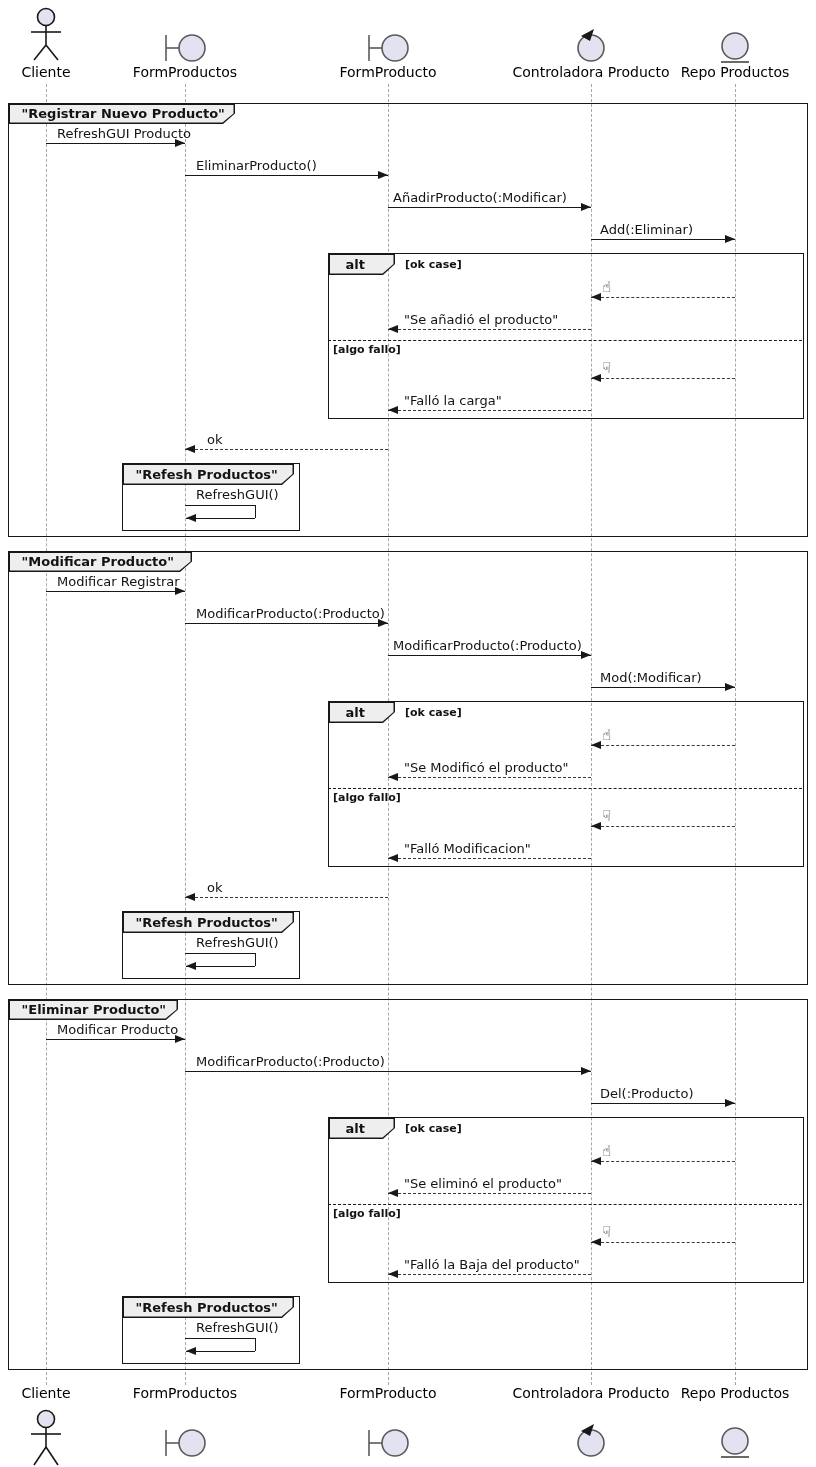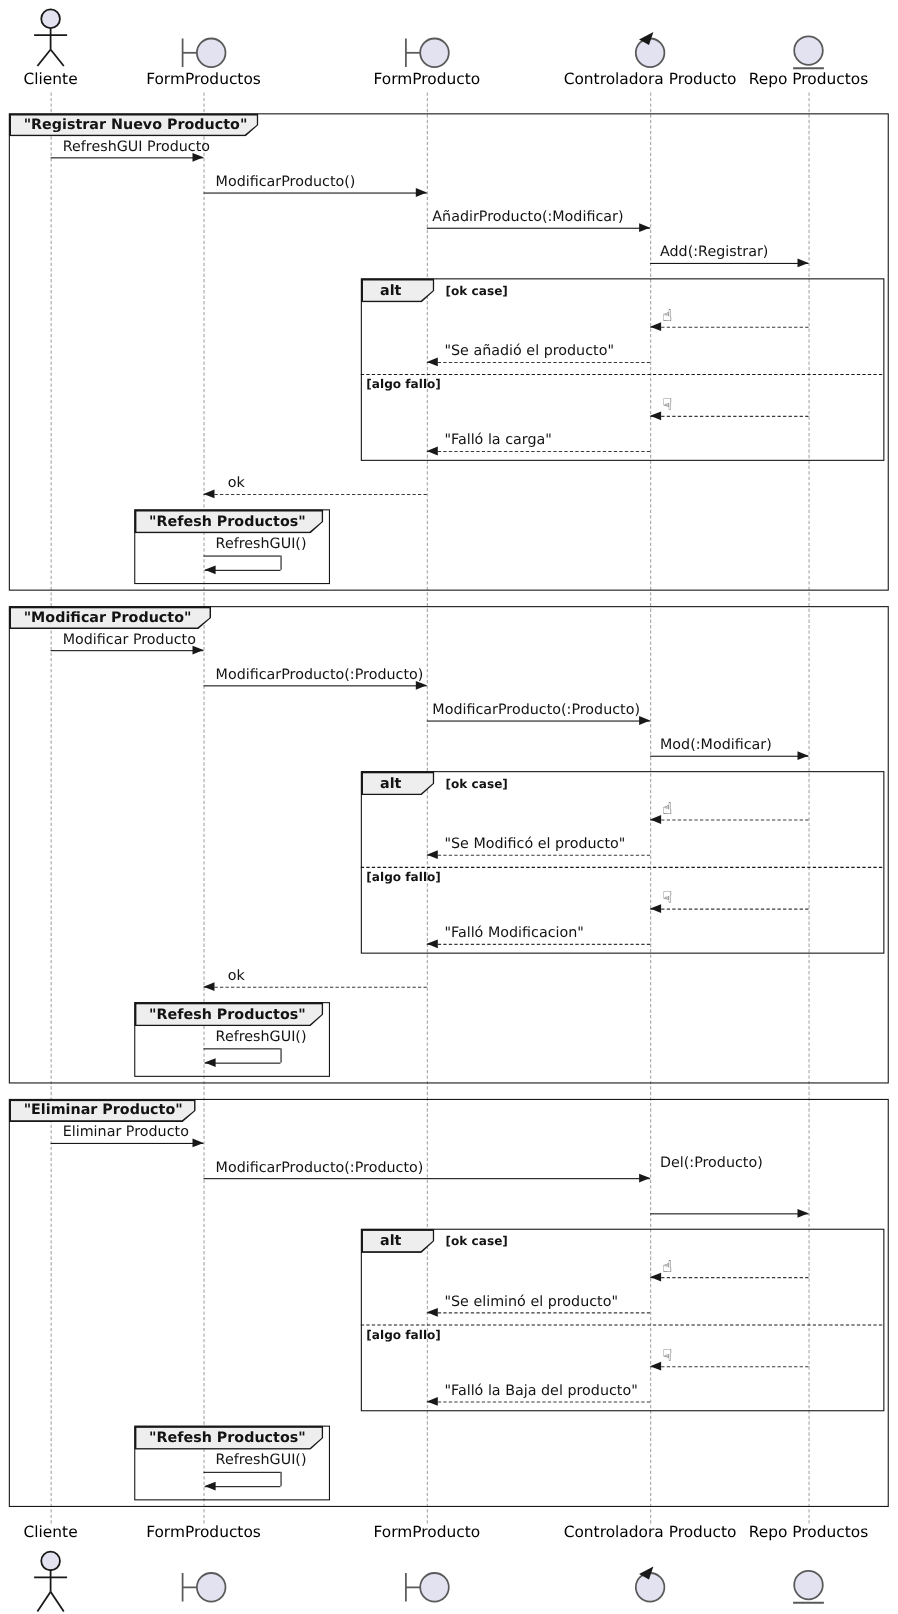--- a/index.html
+++ b/index.html
@@ -74,29 +74,29 @@
 
   <div class="bigframe" style="left:8px;top:103px;width:798px;height:432px"></div>
   <div class="tab" style="left:8px;top:103px;width:227px;height:21px">
     <div class="tin">"Registrar Nuevo Producto"</div>
   </div>
 
   <div class="msg-label" style="left:57px;top:126px">RefreshGUI Producto</div>
   <div class="line" style="left:46px;top:143px;width:139px"></div>
   <div class="ah-r" style="left:175px;top:139px"></div>
 
-  <div class="msg-label" style="left:196px;top:158px">ModificarProducto()</div>
+  <div class="msg-label" style="left:196px;top:158px">EliminarProducto()</div>
   <div class="line" style="left:185px;top:175px;width:203px"></div>
   <div class="ah-r" style="left:378px;top:171px"></div>
 
   <div class="msg-label" style="left:393px;top:190px">AñadirProducto(:Modificar)</div>
   <div class="line" style="left:388px;top:207px;width:203px"></div>
   <div class="ah-r" style="left:581px;top:203px"></div>
 
-  <div class="msg-label" style="left:600px;top:222px">Add(:Registrar)</div>
+  <div class="msg-label" style="left:600px;top:222px">Add(:Eliminar)</div>
   <div class="line" style="left:591px;top:239px;width:144px"></div>
   <div class="ah-r" style="left:725px;top:235px"></div>
 
   <div class="altframe" style="left:328px;top:253px;width:474px;height:164px"></div>
   <div class="tab" style="left:328px;top:253px;width:67px;height:22px">
     <div class="tin" style="padding-left:16px">alt</div>
   </div>
   <div class="guard" style="left:405px;top:258px">[ok case]</div>
 
   <div class="hand" style="left:602px;top:278px">☝</div>
@@ -130,21 +130,21 @@
   <div class="line" style="left:185px;top:505px;width:70px"></div>
   <div class="vline" style="left:255px;top:505px;height:13px"></div>
   <div class="line" style="left:186px;top:518px;width:69px"></div>
   <div class="ah-l" style="left:186px;top:514px"></div>
 
   <div class="bigframe" style="left:8px;top:551px;width:798px;height:432px"></div>
   <div class="tab" style="left:8px;top:551px;width:184px;height:21px">
     <div class="tin">"Modificar Producto"</div>
   </div>
 
-  <div class="msg-label" style="left:57px;top:574px">Modificar Producto</div>
+  <div class="msg-label" style="left:57px;top:574px">Modificar Registrar</div>
   <div class="line" style="left:46px;top:591px;width:139px"></div>
   <div class="ah-r" style="left:175px;top:587px"></div>
 
   <div class="msg-label" style="left:196px;top:606px">ModificarProducto(:Producto)</div>
   <div class="line" style="left:185px;top:623px;width:203px"></div>
   <div class="ah-r" style="left:378px;top:619px"></div>
 
   <div class="msg-label" style="left:393px;top:638px">ModificarProducto(:Producto)</div>
   <div class="line" style="left:388px;top:655px;width:203px"></div>
   <div class="ah-r" style="left:581px;top:651px"></div>
@@ -190,29 +190,29 @@
   <div class="line" style="left:185px;top:953px;width:70px"></div>
   <div class="vline" style="left:255px;top:953px;height:13px"></div>
   <div class="line" style="left:186px;top:966px;width:69px"></div>
   <div class="ah-l" style="left:186px;top:962px"></div>
 
   <div class="bigframe" style="left:8px;top:999px;width:798px;height:369px"></div>
   <div class="tab" style="left:8px;top:999px;width:170px;height:21px">
     <div class="tin">"Eliminar Producto"</div>
   </div>
 
-  <div class="msg-label" style="left:57px;top:1022px">Eliminar Producto</div>
+  <div class="msg-label" style="left:57px;top:1022px">Modificar Producto</div>
   <div class="line" style="left:46px;top:1039px;width:139px"></div>
   <div class="ah-r" style="left:175px;top:1035px"></div>
 
   <div class="msg-label" style="left:196px;top:1054px">ModificarProducto(:Producto)</div>
   <div class="line" style="left:185px;top:1071px;width:406px"></div>
   <div class="ah-r" style="left:581px;top:1067px"></div>
 
-  <div class="msg-label" style="left:600px;top:1050px">Del(:Producto)</div>
+  <div class="msg-label" style="left:600px;top:1086px">Del(:Producto)</div>
   <div class="line" style="left:591px;top:1103px;width:144px"></div>
   <div class="ah-r" style="left:725px;top:1099px"></div>
 
   <div class="altframe" style="left:328px;top:1117px;width:474px;height:164px"></div>
   <div class="tab" style="left:328px;top:1117px;width:67px;height:22px">
     <div class="tin" style="padding-left:16px">alt</div>
   </div>
   <div class="guard" style="left:405px;top:1122px">[ok case]</div>
 
   <div class="hand" style="left:602px;top:1142px">☝</div>

